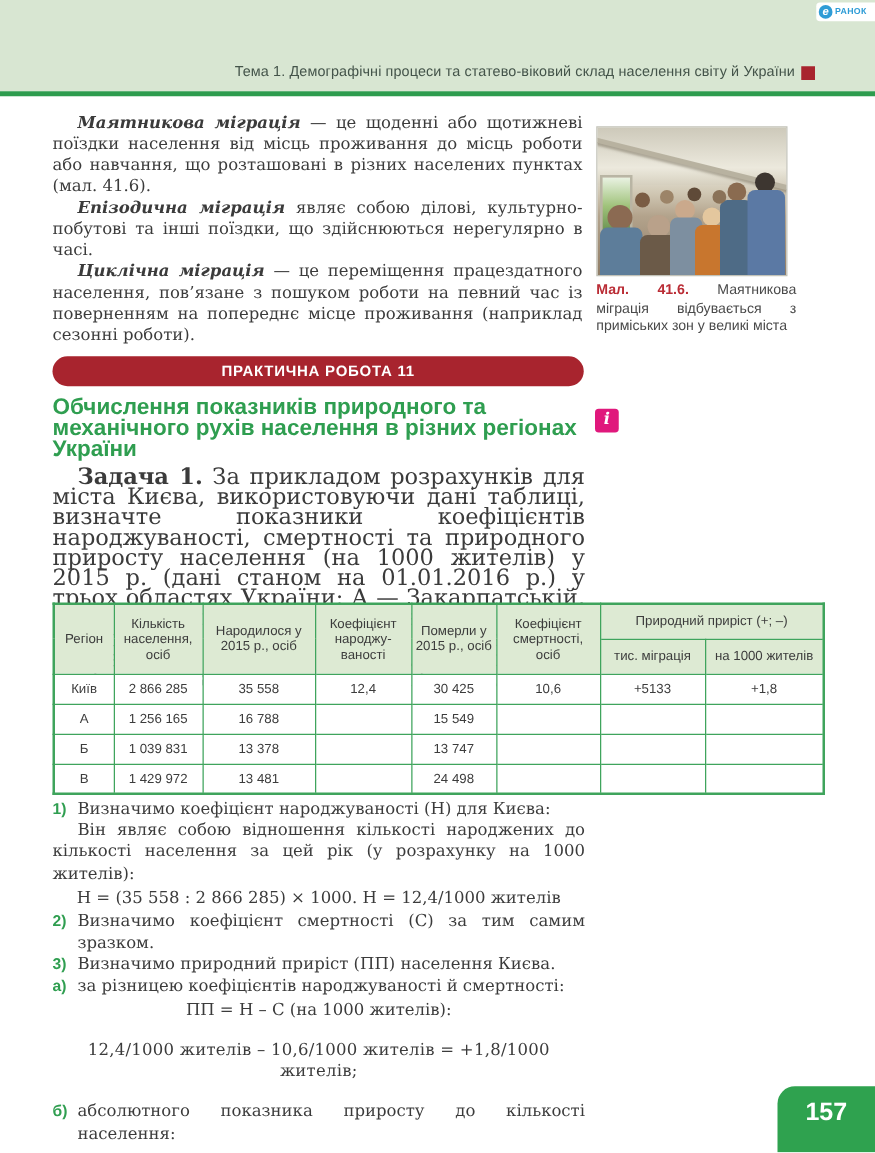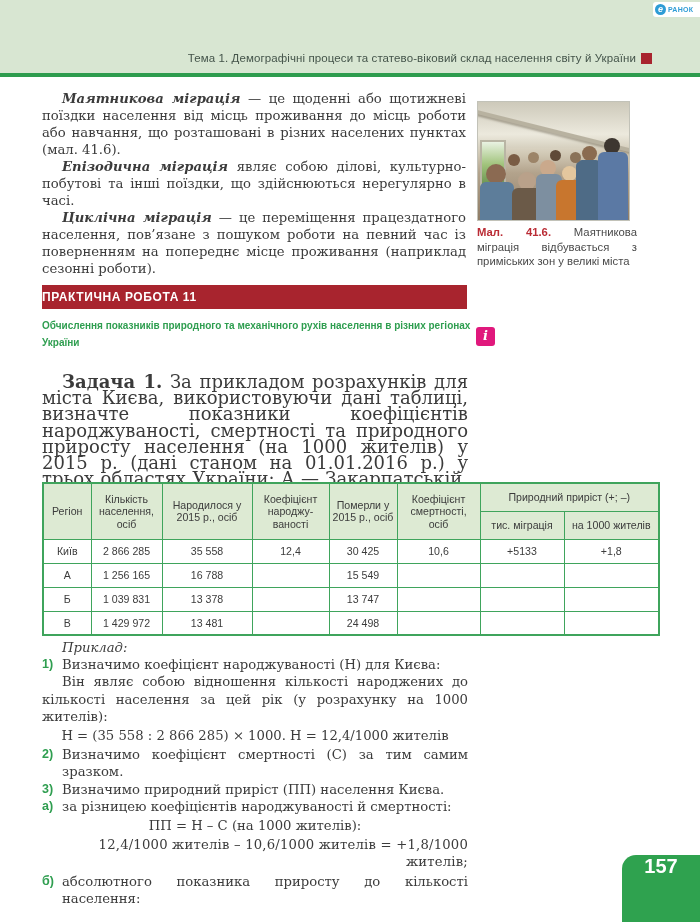--- a/index.html
+++ b/index.html
@@ -69,27 +69,27 @@
   .photo .body { position:absolute; border-radius:6px 6px 0 0; }
   .caption {
     margin-top:4px; font-family:"Liberation Sans", sans-serif;
     font-size:11.3px; line-height:14.5px; color:#4a4a4a; text-align:justify;
   }
   .caption .fig-label { color:#ba2c35; font-weight:bold; }
 
   
   .banner {
     position:absolute; left:42px; top:285px; width:425px; height:24px;
-    background:#a8242e; color:#ffffff; text-align:left;
+    background:#a8242e; color:#ffffff; text-align:center;
     font-family:"Liberation Sans", sans-serif; font-size:12px; font-weight:bold;
-    line-height:24px; letter-spacing:0.6px;
+    line-height:24px; letter-spacing:0.6px;border-radius:12px;
   }
   .practical-title {
     position:absolute; left:42px; top:317px; width:430px;
-    font-family:"Liberation Sans", sans-serif; font-size:10px; font-weight:bold;
+    font-family:"Liberation Sans", sans-serif; font-size:18px; font-weight:bold;
     line-height:17px; color:#2f9e50;
   }
   .info-icon {
     position:absolute; left:476px; top:327px; width:19px; height:19px;
     background:#e0187c; border-radius:3px; color:#ffffff;
     font-family:"DejaVu Serif", serif; font-style:italic; font-weight:bold;
     font-size:13px; text-align:center; line-height:18px;
   }
 
   
@@ -122,28 +122,28 @@
   }
   .ex-row { display:flex; }
   .ex-marker {
     flex:0 0 20px; color:#2f9e50; font-weight:bold;
     font-family:"Liberation Sans", sans-serif; font-size:12.5px;
   }
   .ex-text { flex:1; text-align:justify; }
   .ex-title { font-style:italic; text-indent:20px; }
   .ex-plain { text-indent:20px; text-align:justify; }
   .ex-formula { text-align:center; margin:2px 0; }
-  .ex-formula-wide { text-align:right; margin:2px 0; letter-spacing:0.2px; }
+  .ex-formula-wide { text-align:center; margin:15px 0; letter-spacing:0.2px; }
 
   
   .page-num-box {
-    position:absolute; right:0; bottom:0; width:78px; height:67px;
+    position:absolute; right:0; bottom:0; width:78px; height:53px;
     background:#2fa24f; border-radius:14px 0 0 0;
     color:#ffffff; font-family:"Liberation Sans", sans-serif;
-    font-size:20px; font-weight:bold; text-align:center; 
+    font-size:20px; font-weight:bold; text-align:center; padding-top:10px;
   }
 </style>
 </head>
 <body>
 
 <div class="page">
 
   <div class="header-band"></div>
   <div class="header-rule"></div>
   <div class="header-title">Тема 1. Демографічні процеси та статево-віковий склад населення світу й України</div>
@@ -257,21 +257,20 @@
           <td></td>
           <td>24 498</td>
           <td></td>
           <td></td>
           <td></td>
       </tr>
     </tbody>
   </table>
 
   <div class="example">
-    <div class="ex-title">Приклад:</div>
     <div class="ex-row">
       <span class="ex-marker">1)</span>
       <span class="ex-text">Визначимо коефіцієнт народжуваності (Н) для Києва:</span>
     </div>
     <div class="ex-plain">Він являє собою відношення кількості народжених до кількості населення за цей рік (у розрахунку на 1000 жителів):</div>
     <div class="ex-formula">Н = (35 558 : 2 866 285) × 1000. Н = 12,4/1000 жителів</div>
     <div class="ex-row">
       <span class="ex-marker">2)</span>
       <span class="ex-text">Визначимо коефіцієнт смертності (С) за тим самим зразком.</span>
     </div>

